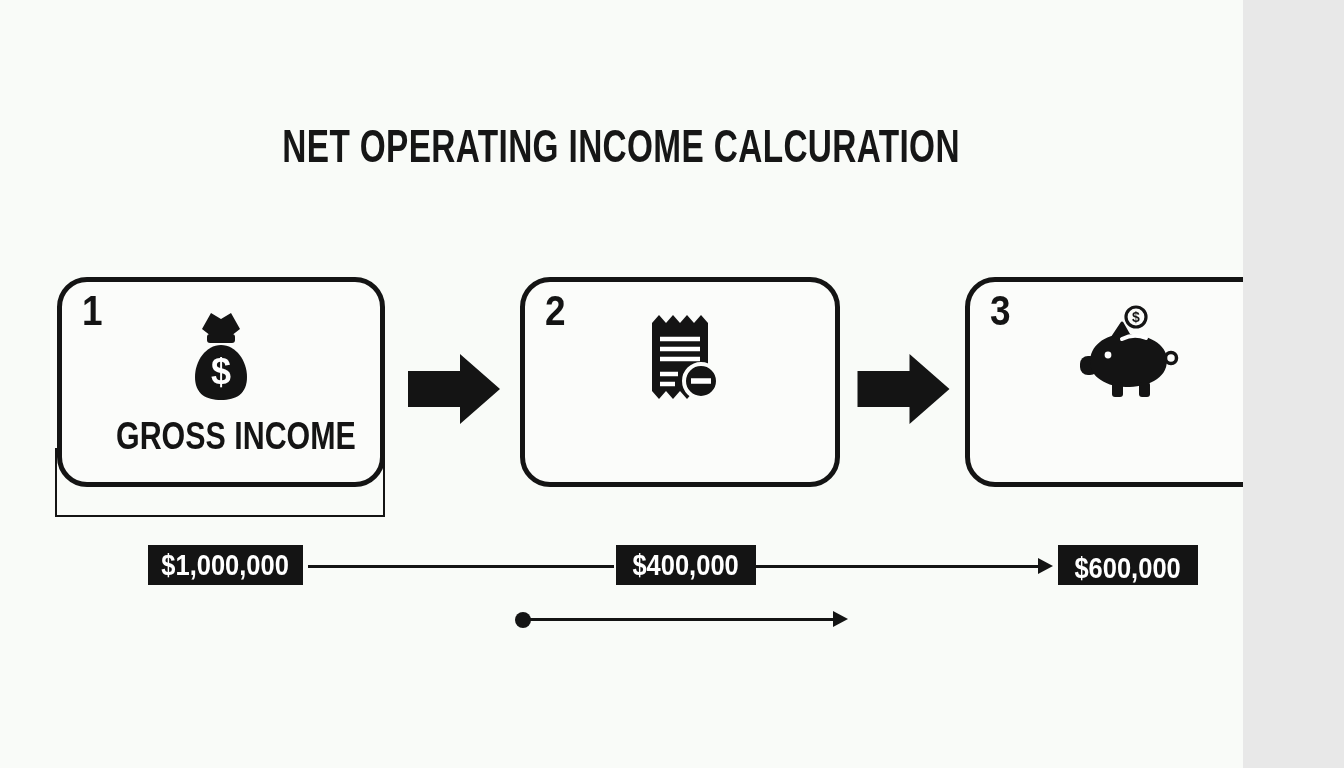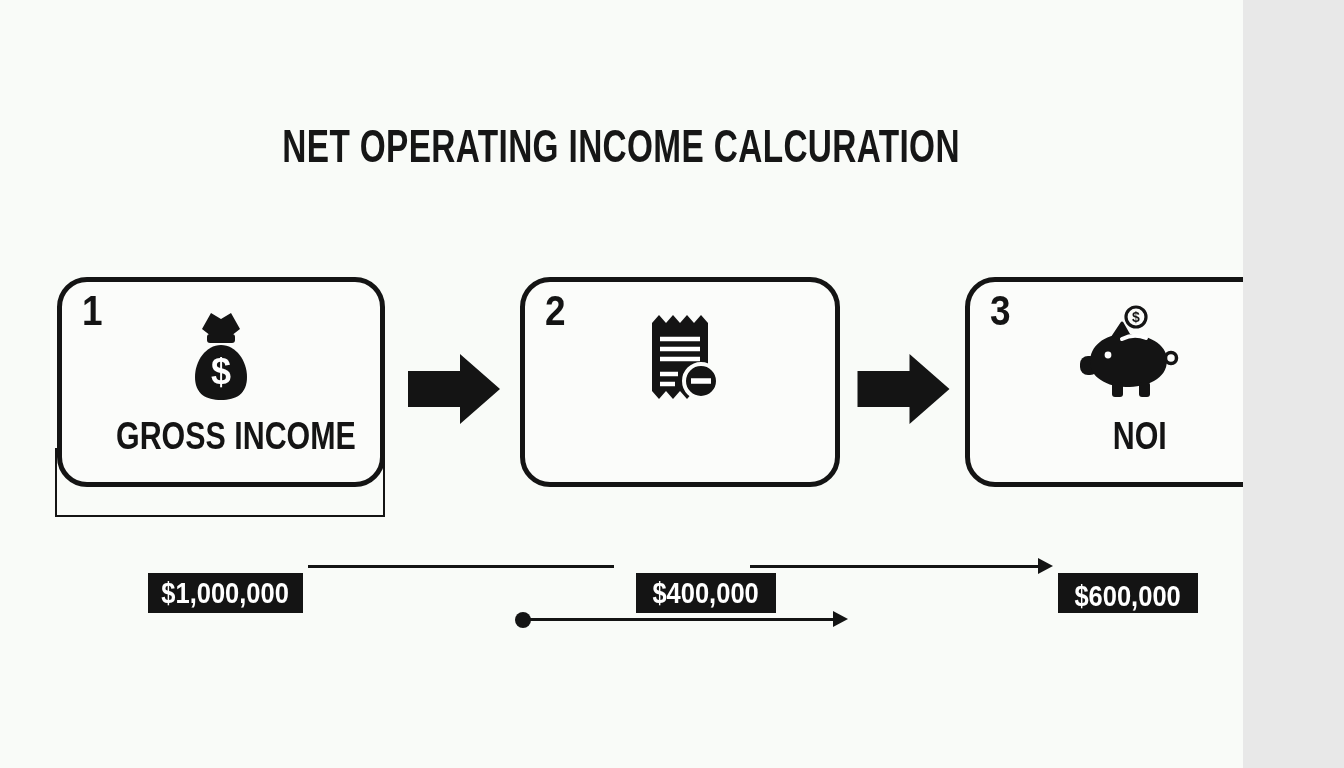--- a/index.html
+++ b/index.html
@@ -39,28 +39,28 @@
   .icon-money { top:27px; }
   .icon-receipt { top:26px; }
   .icon-piggy { top:22px; }
   
   .big-arrow { position:absolute; top:354px; z-index:2; }
   .big-arrow1 { left:408px; }
   .big-arrow2 { left:857px; }
   
   .badge {
     position:absolute; top:545px; height:40px; background:#141414; color:#ffffff;
-    display:flex; align-items:center; justify-content:center; z-index:3;margin-top:28px;
+    display:flex; align-items:center; justify-content:center; z-index:3;
   }
   .badge span {
     display:inline-block; font-size:30px; font-weight:bold;
     transform:scaleX(0.85); transform-origin:50% 50%; white-space:nowrap;
   }
   .badge1 { left:148px; width:155px; }
-  .badge2 { left:636px; width:140px; }
+  .badge2 { left:616px; width:140px; }
   .badge3 { left:1058px; width:140px;align-items:flex-end; }
   
   .hline { position:absolute; height:3px; background:#141414; z-index:2; }
   .line1 { left:308px;  top:565px; width:306px; }
   .line2 { left:750px;  top:565px; width:290px; }
   .line3 { left:523px;  top:618px; width:312px; }
   .tri-right {
     position:absolute; width:0; height:0; z-index:2;
     border-top:8px solid transparent; border-bottom:8px solid transparent;
     border-left:15px solid #141414;
@@ -129,23 +129,20 @@
         <circle cx="95" cy="54" r="5.5" fill="none" stroke="#141414" stroke-width="3.5"></circle>
         <rect x="4" y="52" width="18" height="19" rx="8" fill="#141414"></rect>
         <path d="M36,34 L46,19 L54,33 Z" fill="#141414" stroke="#141414" stroke-width="3" stroke-linejoin="round"></path>
         <path d="M50,30 C27,30 14,43 14,58 C14,64 17,70 22,74 C28,79 38,83 50,83 C70,83 91,76 91,56 C91,40 72,30 50,30 Z" fill="#141414"></path>
         <rect x="36" y="78" width="11" height="15" rx="3" fill="#141414"></rect>
         <rect x="63" y="78" width="11" height="15" rx="3" fill="#141414"></rect>
         <path d="M46,35 Q58,29 70,34" stroke="#ffffff" stroke-width="4" fill="none" stroke-linecap="round"></path>
         <circle cx="32" cy="51" r="3.4" fill="#ffffff"></circle>
       </svg>
     </div>
-    <div class="box-label">
-      <span class="cx80">NOI</span>
-    </div>
   </div>
 
   <div class="badge badge1">
     <span>$1,000,000</span>
   </div>
   <div class="badge badge2">
     <span>$400,000</span>
   </div>
   <div class="badge badge3">
     <span>$600,000</span>

